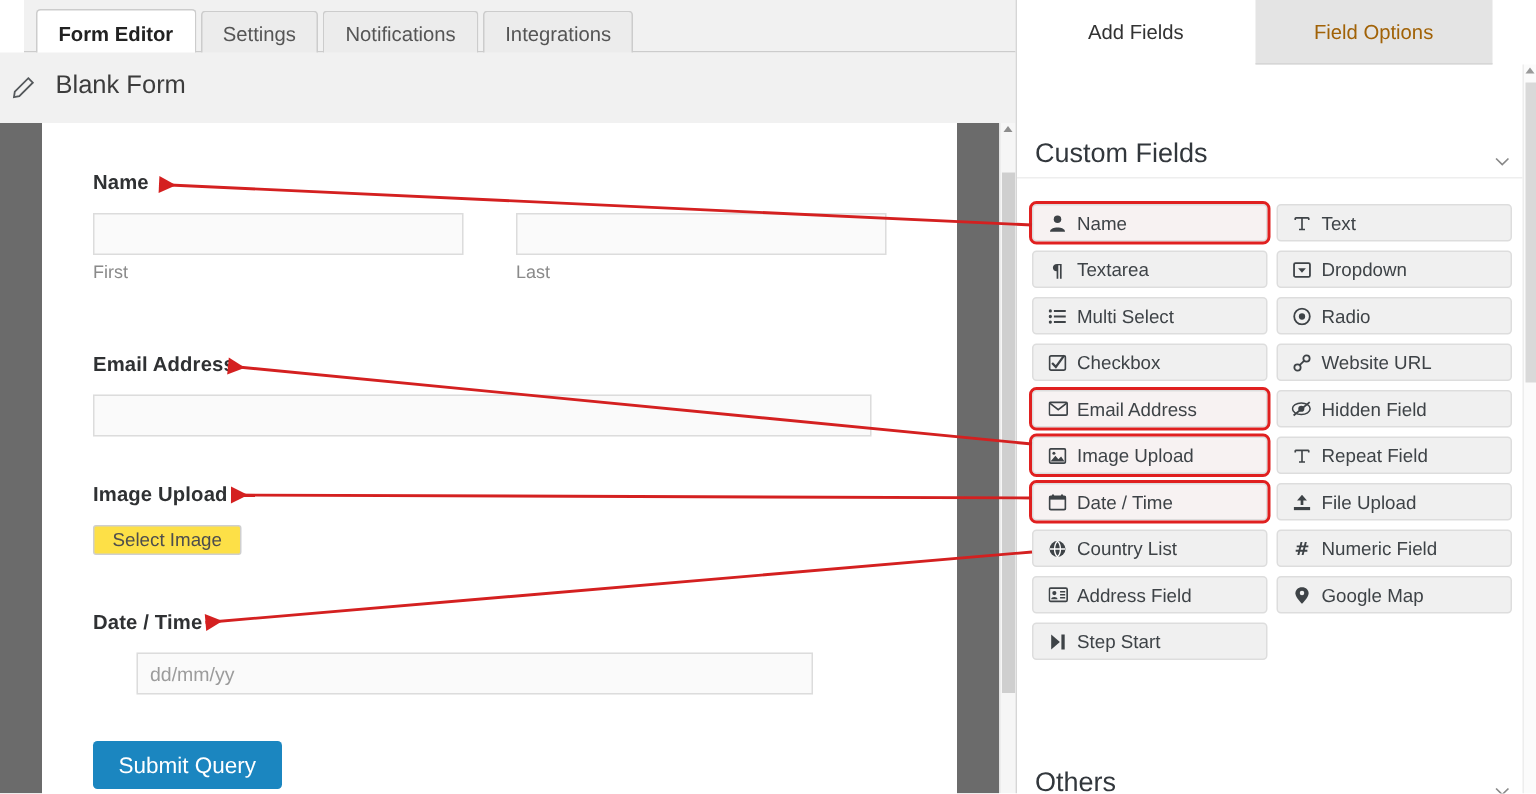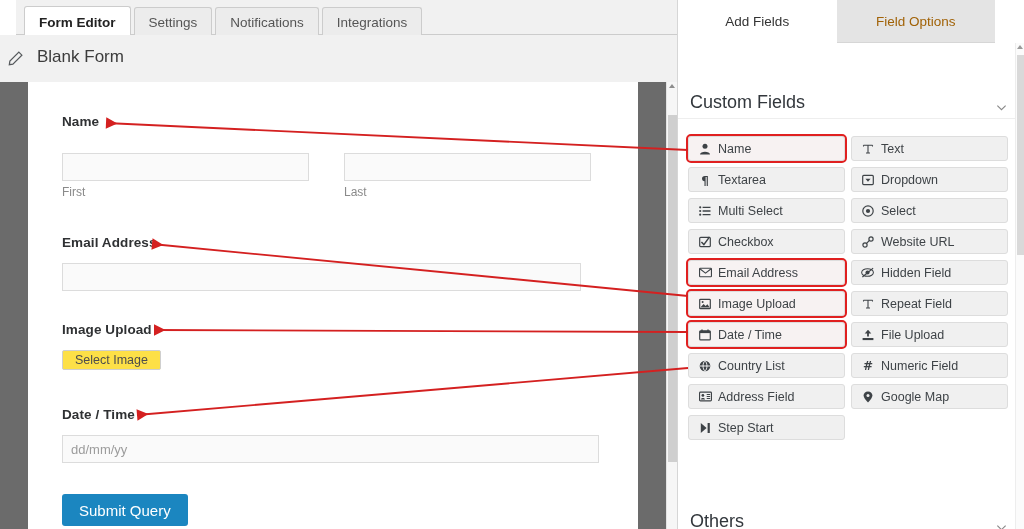--- a/index.html
+++ b/index.html
@@ -343,21 +343,21 @@
   </div>
 
   <div class="left-pane">
     <div class="dark-strip-left"></div>
     <div class="dark-strip-right"></div>
 
     <div class="canvas">
 
       <div class="fld" style="left:34px; top:32px; width:540px;">
         <div class="fld-label">Name</div>
-        <div style="display:flex; gap:35px; margin-top:24px;">
+        <div style="display:flex; gap:35px; margin-top:13px;">
           <div style="width:247px;">
             <div class="txtbox"></div>
             <div class="sublabel">First</div>
           </div>
           <div style="width:247px;">
             <div class="txtbox"></div>
             <div class="sublabel">Last</div>
           </div>
         </div>
       </div>
@@ -369,21 +369,21 @@
 
       <div class="fld" style="left:34px; top:240px;">
         <div class="fld-label">Image Upload</div>
         <div class="btn-select-image" style="margin-top:13px;">
           <span>Select Image</span>
         </div>
       </div>
 
       <div class="fld" style="left:34px; top:325px; width:520px;">
         <div class="fld-label">Date / Time</div>
-        <div class="date-input" style="margin-top:13px; width:537px;">
+        <div class="date-input" style="margin-top:13px; width:451px;margin-left:29px;">
           <span>dd/mm/yy</span>
         </div>
       </div>
 
       <div class="fld" style="left:34px; top:412px;">
         <div class="btn-submit">
           <span>Submit Query</span>
         </div>
       </div>
     </div>
@@ -459,21 +459,21 @@
           </span>
           <span>Multi Select</span>
         </div>
         <div class="fbtn">
           <span class="ic">
             <svg width="12" height="12" viewBox="0 0 12 12">
               <circle cx="6" cy="6" r="5.2" fill="none" stroke="#3e4347" stroke-width="1.2"></circle>
               <circle cx="6" cy="6" r="2.1" fill="#3e4347"></circle>
             </svg>
           </span>
-          <span>Select</span>
+          <span>Radio</span>
         </div>
         <div class="fbtn">
           <span class="ic">
             <svg width="12" height="12" viewBox="0 0 12 12">
               <rect x="0.7" y="1.3" width="10.6" height="9.4" rx="1" fill="none" stroke="#3e4347" stroke-width="1.2"></rect>
               <path d="M2.4 6 L4.9 8.6 L10.5 0.9" fill="none" stroke="#3e4347" stroke-width="1.5"></path>
             </svg>
           </span>
           <span>Checkbox</span>
         </div>

